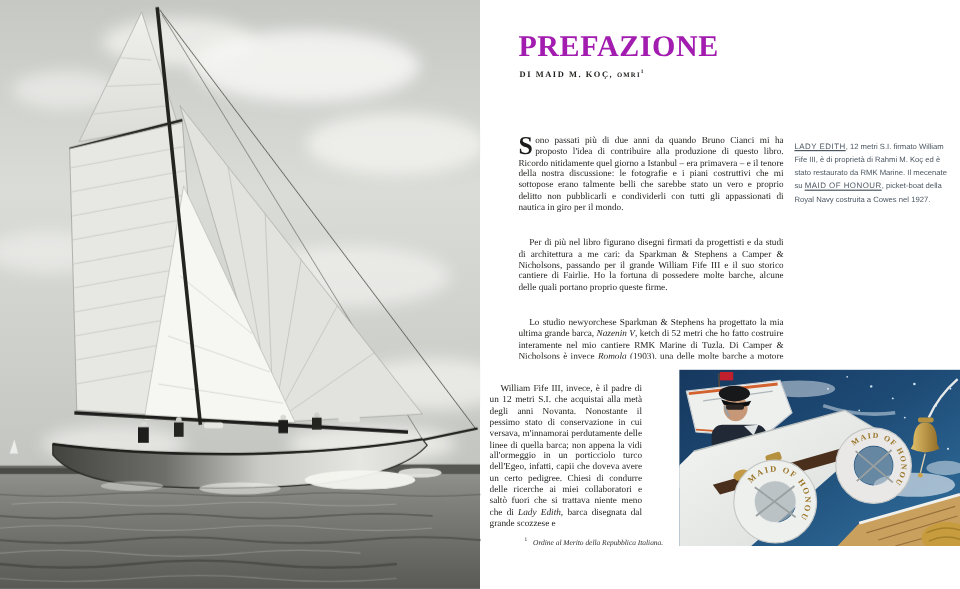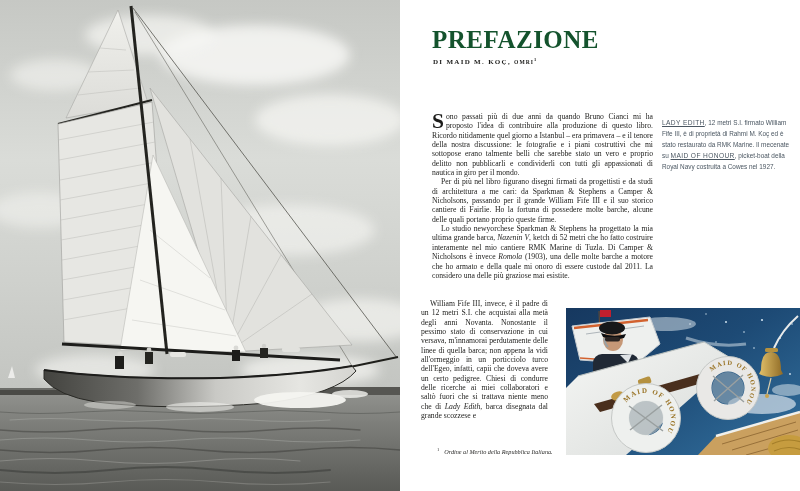--- a/index.html
+++ b/index.html
@@ -1,30 +1,30 @@
 <!DOCTYPE html>
 <html><head>
 <meta charset="utf-8">
 <style>
   html,body{margin:0;padding:0;background:#ffffff;}
   #page{position:relative;width:800px;height:491px;background:#ffffff;overflow:hidden;
         font-family:"Liberation Serif",serif;color:#1a1a18;}
   .photo-left{position:absolute;left:0;top:0;width:400px;height:491px;}
   .photo-right{position:absolute;left:566px;top:308px;width:234px;height:147px;}
   .title{position:absolute;left:432px;top:26px;margin:0;font-size:25px;font-weight:bold;
-         letter-spacing:.5px;color:#14532d;font-family:"Liberation Serif",serif;}
+         letter-spacing:.5px;color:#a21caf;font-family:"Liberation Serif",serif;}
   .byline{position:absolute;left:433px;top:57px;font-size:7px;font-weight:bold;
           letter-spacing:1.3px;color:#1c1c1a;}
   .byline .omri{font-size:5.6px;letter-spacing:1px;}
   .byline sup{font-size:4.5px;}
   .colA{position:absolute;left:432px;top:112px;width:221px;height:187px;overflow:hidden;}
-  .colB{position:absolute;left:421px;top:299px;width:127px;height:146px;overflow:hidden;}
+  .colB{position:absolute;left:408px;top:299px;width:127px;height:146px;overflow:hidden;}
   .colA p,.colB p{margin:0;font-size:7.7px;line-height:9.35px;text-align:justify;
                   color:#1c1c1a;}
-  .colA p + p,.colB p{text-indent:9px;}
+  .colA p + p,.colB p{text-indent:9px;margin-top:20px;}
   .dropcap{float:left;font-size:21.5px;line-height:17px;font-weight:bold;padding-right:2px;
            margin-top:1px;}
   .footnote{position:absolute;left:437px;top:447px;width:210px;font-size:6.2px;
             font-style:italic;color:#2a2a28;}
   .footnote sup{font-style:normal;font-size:4.5px;margin-right:5px;}
   .caption{position:absolute;left:662px;top:118px;width:134px;
            font-family:"Liberation Sans",sans-serif;font-size:6.4px;line-height:10.9px;
            color:#4a5661;text-align:left;}
   .cap-name{text-decoration:underline;text-underline-offset:1px;letter-spacing:.4px;
             font-size:6.6px;}

